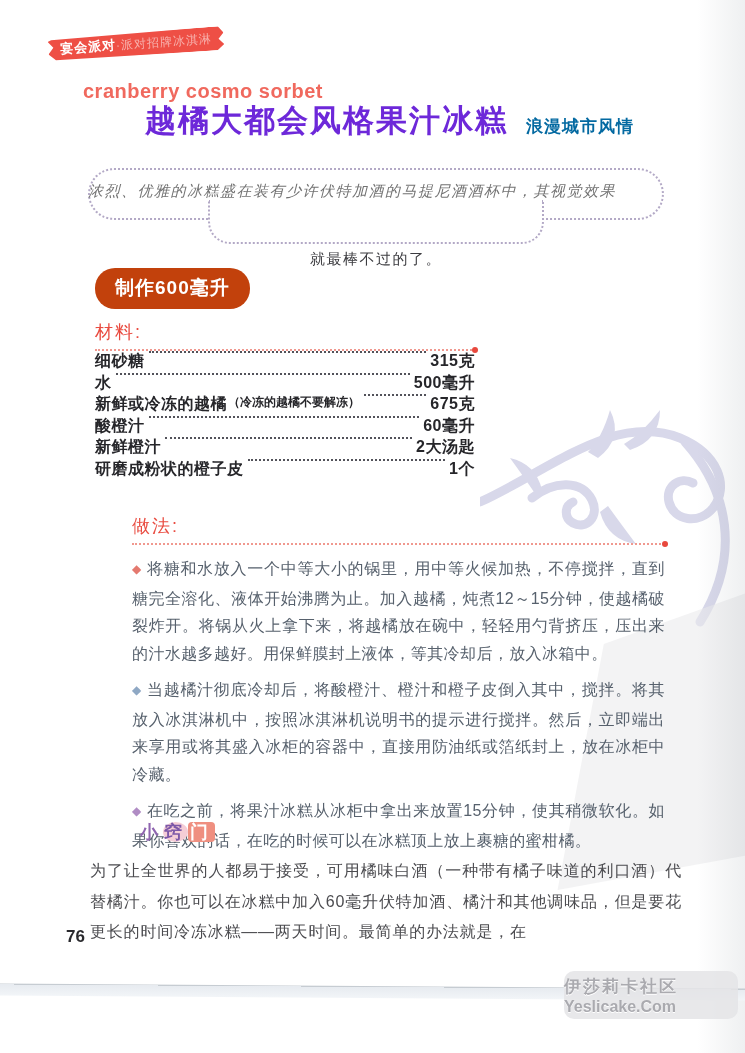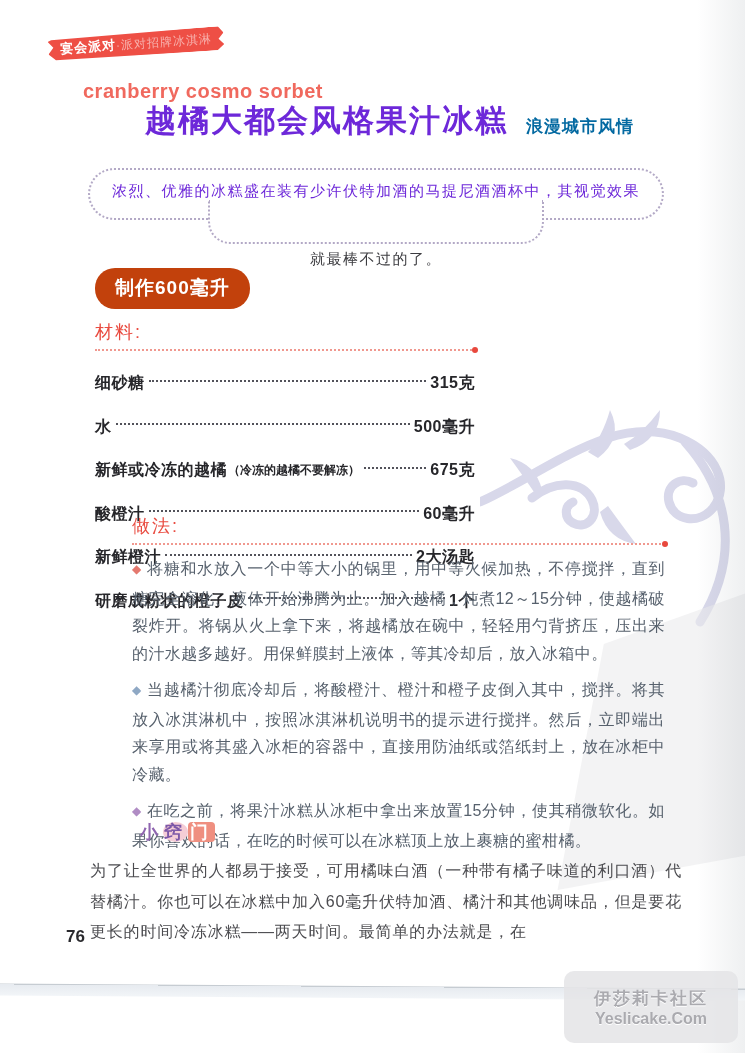--- a/index.html
+++ b/index.html
@@ -47,42 +47,42 @@
   .bubble { position:absolute; left:88px; top:168px; width:576px; height:80px; }
   .bubble-main {
     position:absolute; top:0; left:0; right:0; height:52px;
     border:2px dotted #b3a9c6; border-radius:26px; background:#fff;
   }
   .bubble-tab {
     position:absolute; top:32px; left:120px; width:336px; height:44px;
     border:2px dotted #b3a9c6; border-top:none; border-radius:0 0 22px 22px; background:#fff;
   }
   .bubble-line1 {
-    position:absolute; top:14px; left:0; right:0; text-align:center;
-    color:#6d28d9; font-size:15px; letter-spacing:1.5px; z-index:2;
+    position:absolute; top:14px; left:0; right:0; 
+    color:#737373; font-size:15px; letter-spacing:1.5px; z-index:2;font-style:italic;
   }
   .bubble-line2 {
     position:absolute; top:44px; left:0; right:0; text-align:center;
     color:#3c3c40; font-size:15px; letter-spacing:1.5px; z-index:2;margin-top:38px;
   }
   
   .pill {
     position:absolute; left:95px; top:268px;
     background:#c2410c; color:#fff; font-size:19px; font-weight:bold;
     padding:7px 20px 8px 20px; border-radius:20px; letter-spacing:1px;
   }
   
   .materials { position:absolute; left:95px; top:320px; width:380px; }
   .sec-header { color:#e94c41; font-size:18px; font-weight:normal; letter-spacing:2px; }
   .dotted-rule { position:relative; border-top:2px dotted #f0988f; margin-top:5px; }
   .dotted-rule::after {
     content:""; position:absolute; right:-3px; top:-4px;
     width:6px; height:6px; border-radius:50%; background:#e8483d;
   }
-  .ing-row { display:flex; align-items:center; height:21.5px; color:#26262a; font-size:16px; font-weight:600;margin-top:22px; }
+  .ing-row { display:flex; align-items:flex-start; height:21.5px; color:#26262a; font-size:16px; font-weight:600; }
   .ing-name { white-space:nowrap; letter-spacing:0.5px; }
   .ing-note { white-space:nowrap; font-size:12px; font-weight:600; margin:0 0 1px 1px; }
   .ing-leader { flex:1; border-bottom:2px dotted #52525a; margin:0 4px 6px 4px; min-width:10px; }
   .ing-amount { white-space:nowrap; letter-spacing:0.5px; }
   
   .method { position:absolute; left:132px; top:514px; width:533px; }
   .method .dotted-rule { margin-bottom:10px; }
   .step {
     color:#57616d; font-size:16px; line-height:27.5px; text-align:justify;
     letter-spacing:0.4px; margin-bottom:9px;
@@ -97,23 +97,23 @@
   .tip-char1 { color:#8f65b0; }
   .tip-char2 { color:#7d58a8; background:#f5cdd6; border-radius:50%; padding:0 1px; }
   .tip-char3 { color:#ffffff; background:#ef8f80; border-radius:4px; padding:0 2px; }
   .tips-body {
     margin-top:12px; color:#4c4c50; font-size:16px; line-height:30.5px;
     text-align:justify; letter-spacing:0.8px;
   }
   
   .page-number { position:absolute; left:66px; top:927px; color:#2a2a2e; font-size:17px; font-weight:bold; }
   .watermark {
-    position:absolute; right:7px; top:971px; width:174px; height:72px;
+    position:absolute; right:7px; top:971px; width:174px; height:48px;
     background:rgba(228,228,230,0.85); border-radius:10px;
-    display:flex; flex-direction:column; align-items:center; justify-content:center;
+    display:flex; flex-direction:column; align-items:flex-start; justify-content:center;
     color:#aaaaaf; text-shadow:0 1px 0 #fff; z-index:5;
   }
   .watermark .w1 { font-size:17px; font-weight:bold; letter-spacing:2px; }
   .watermark .w2 { font-size:16px; font-weight:bold; }
 </style>
 </head>
 <body>
 
 <div class="page">
 

